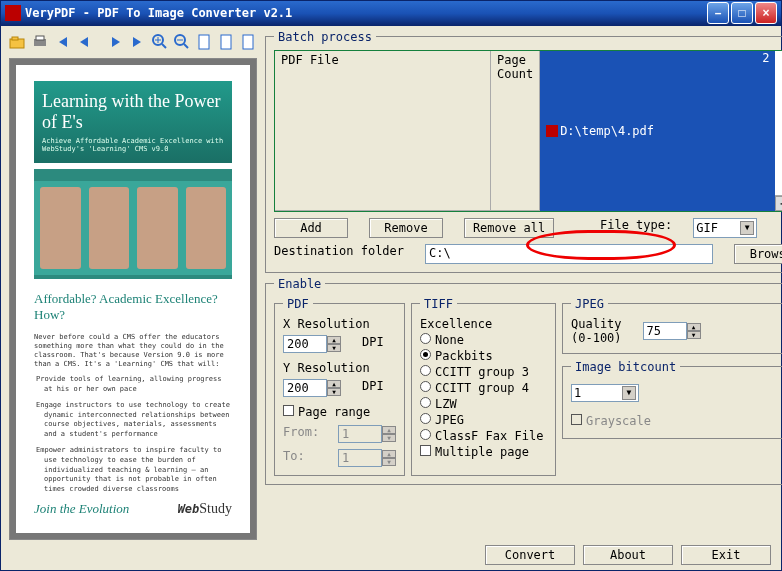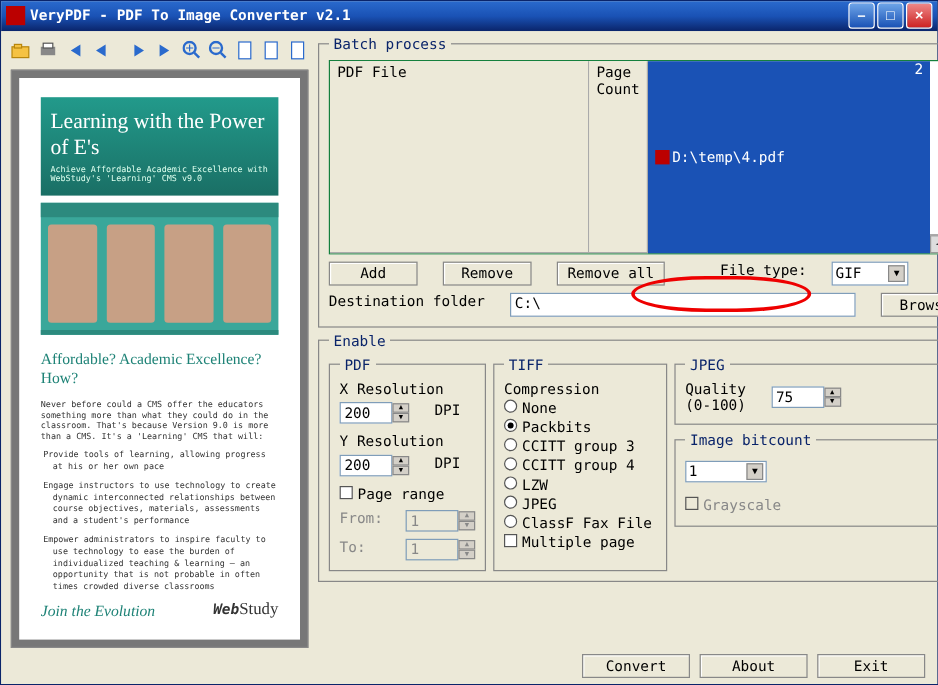--- a/index.html
+++ b/index.html
@@ -289,21 +289,21 @@
                     <span class="sp-b">
                       <div>▲</div>
                       <div>▼</div>
                     </span>
                   </span>
               </div>
             </fieldset>
 
             <fieldset class="opt-tiff">
               <legend>TIFF</legend>
-              <div>Compression</div>
+              <div>Excellence</div>
               <div class="radio">
                   <span class="r"></span>
                   <span>None</span>
                 </div>
               <div class="radio">
                   <span class="r on"></span>
                   <span>Packbits</span>
                 </div>
               <div class="radio">
                   <span class="r"></span>

